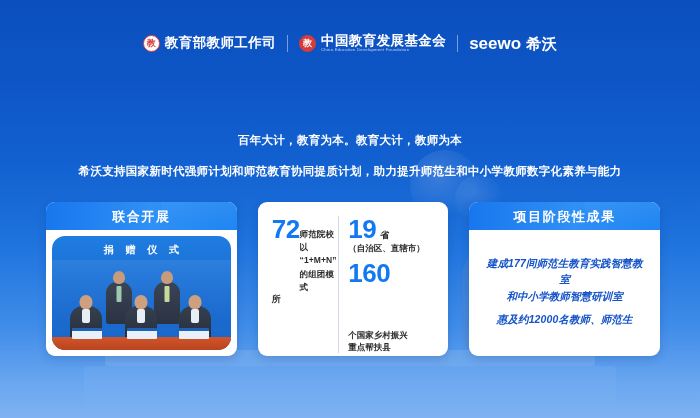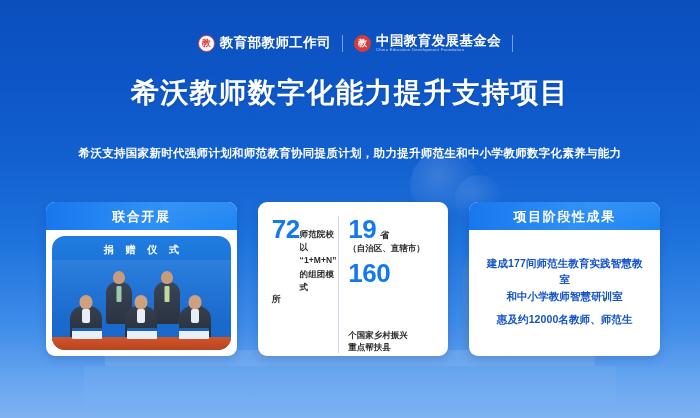--- a/index.html
+++ b/index.html
@@ -441,20 +441,21 @@
     text-align: center;
     gap: 7px;
     padding: 4px 8px 8px;
   }
   .res-block {
     color: #1453c8;
     font-size: 10.5px;
     font-weight: 700;
     line-height: 1.55;
     letter-spacing: .1px;
+    font-style: italic;
   }
 </style>
 </head>
 <body>
 
 <div class="poster">
 
   <div class="blob blob-a"></div>
   <div class="blob blob-b"></div>
 
@@ -485,26 +486,30 @@
         <span class="emblem-glyph">教</span>
       </div>
       <div class="logo-sub-wrap">
         <span class="logo-txt">中国教育发展基金会</span>
         <span class="logo-sub">China Education Development Foundation</span>
       </div>
     </div>
 
     <div class="logo-sep"></div>
 
+    <div class="logo-unit">
+      <span class="brand-txt">seewo</span>
+      <span class="brand-txt brand-cn">希沃</span>
+    </div>
 
   </div>
 
-  <div class="main-title">希沃教师数字化能力提升支持项目</div>
 
   <div class="sub-lines">
+    <div class="sub-line-1">百年大计，教育为本。教育大计，教师为本</div>
     <div class="sub-line-2">希沃支持国家新时代强师计划和师范教育协同提质计划，助力提升师范生和中小学教师数字化素养与能力</div>
   </div>
 
   <div class="cards">
 
     <div class="card">
       <div class="card-head">
         <span class="card-head-txt">联合开展</span>
       </div>
       <div class="card-body">

